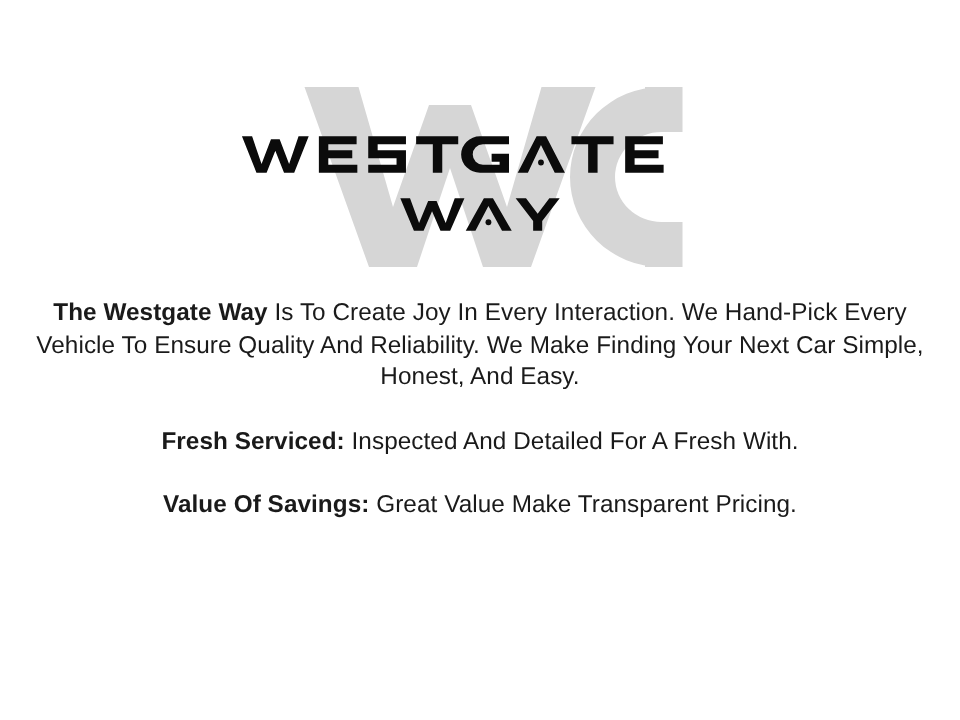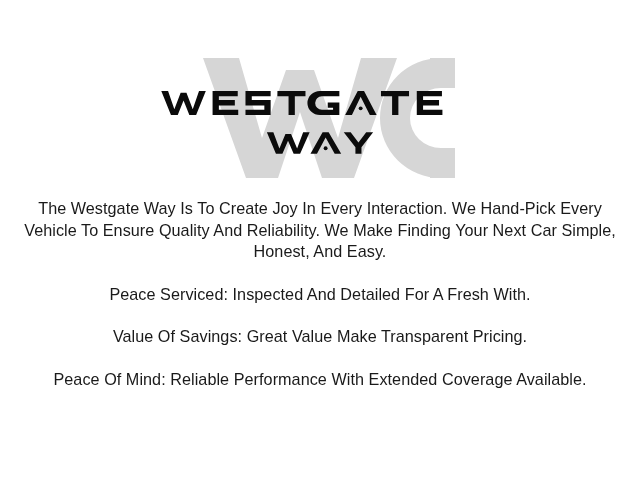--- a/index.html
+++ b/index.html
@@ -101,21 +101,21 @@
 
   .copy-para {
     font-size: 16.2px;
     line-height: 21.5px;
     letter-spacing: 0.05px;
     font-weight: 400;
     margin: 0;
   }
 
   .copy-para .lead {
-    font-weight: 400;
+    font-weight: 700;
   }
 
   #para-intro {
     margin-bottom: 21px;
   }
 
   #para-serviced {
     margin-bottom: 21px;
   }
 
@@ -200,21 +200,20 @@
         </svg>
       </div>
 
     </div>
   </div>
 
   <div id="copy">
 
     <p class="copy-para" id="para-intro"><span class="lead">The Westgate Way</span><span> Is To Create Joy In Every Interaction. We Hand-Pick Every Vehicle To Ensure Quality And Reliability. We Make Finding Your Next Car Simple, Honest, And Easy.</span></p>
 
-    <p class="copy-para" id="para-serviced"><span class="lead">Peace Serviced:</span><span> Inspected And Detailed For A Fresh With.</span></p>
+    <p class="copy-para" id="para-serviced"><span class="lead">Fresh Serviced:</span><span> Inspected And Detailed For A Fresh With.</span></p>
 
     <p class="copy-para" id="para-savings"><span class="lead">Value Of Savings:</span><span> Great Value Make Transparent Pricing.</span></p>
 
-    <p class="copy-para" id="para-peace"><span class="lead">Peace Of Mind:</span><span> Reliable Performance With Extended Coverage Available.</span></p>
 
   </div>
 
 </div>
 
 </body></html>

